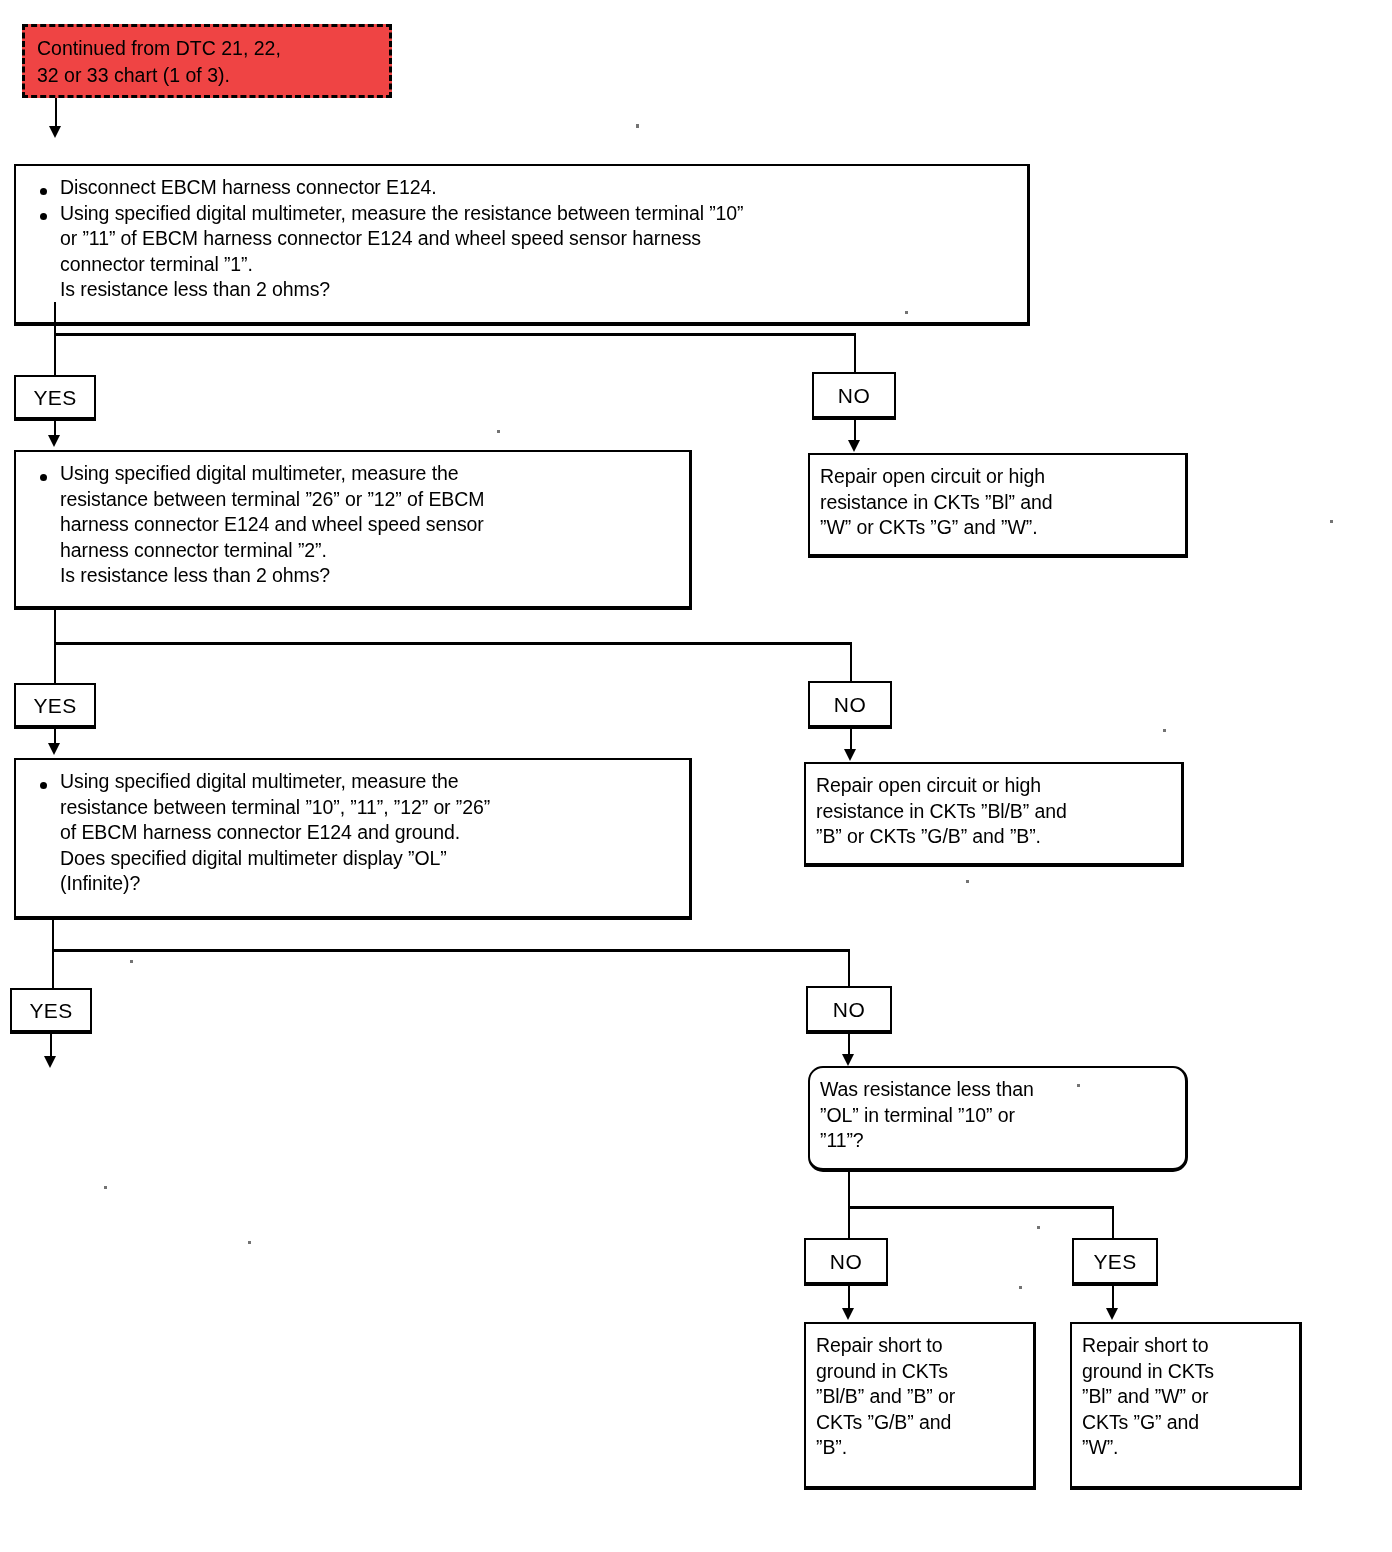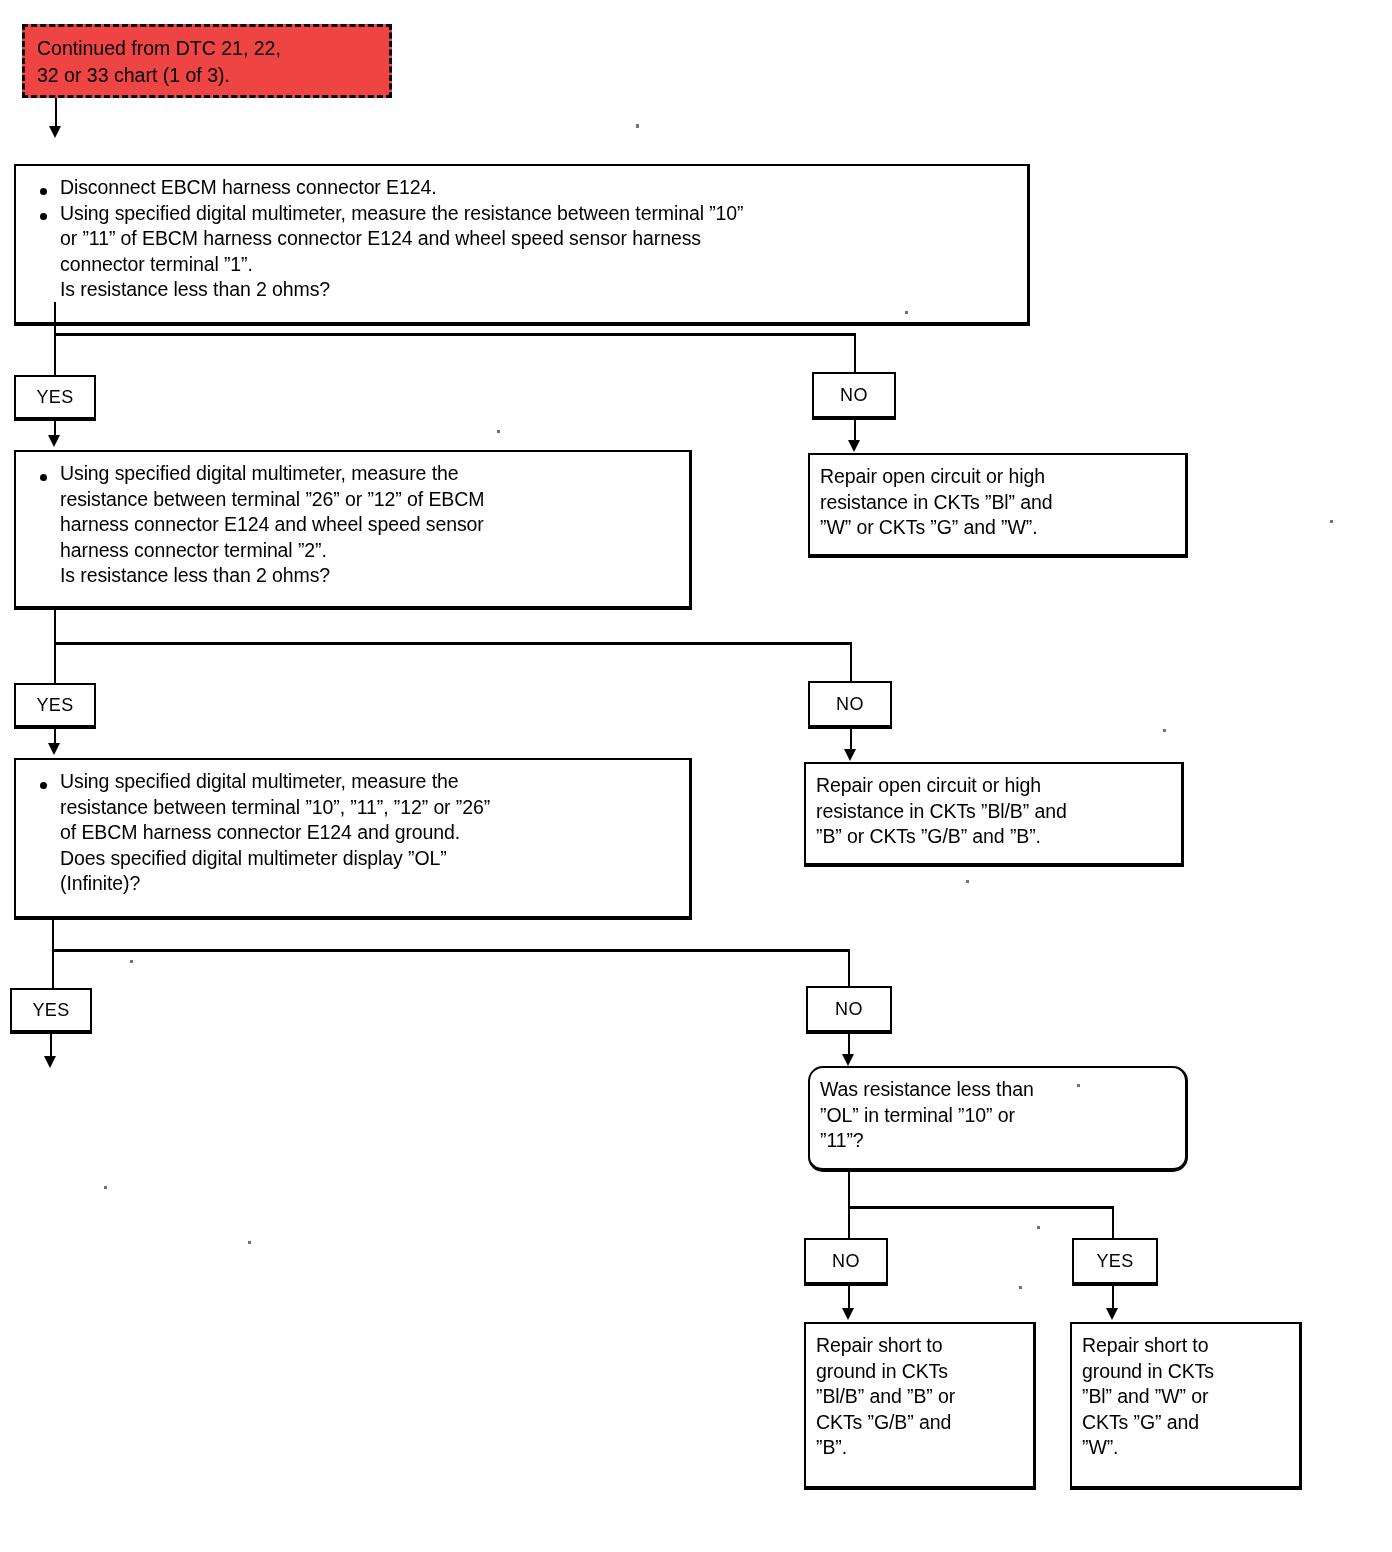--- a/index.html
+++ b/index.html
@@ -71,21 +71,21 @@
   
   .yn {
     position: absolute;
     box-sizing: border-box;
     background: #ffffff;
     border: 2px solid #000000;
     border-bottom-width: 4px;
     display: flex;
     align-items: center;
     justify-content: center;
-    font-size: 18px;
+    font-size: 21px;
     line-height: 21px;
     letter-spacing: 0.4px;
   }
 
   
   .vline {
     position: absolute;
     width: 2px;
     background: #000000;
   }

